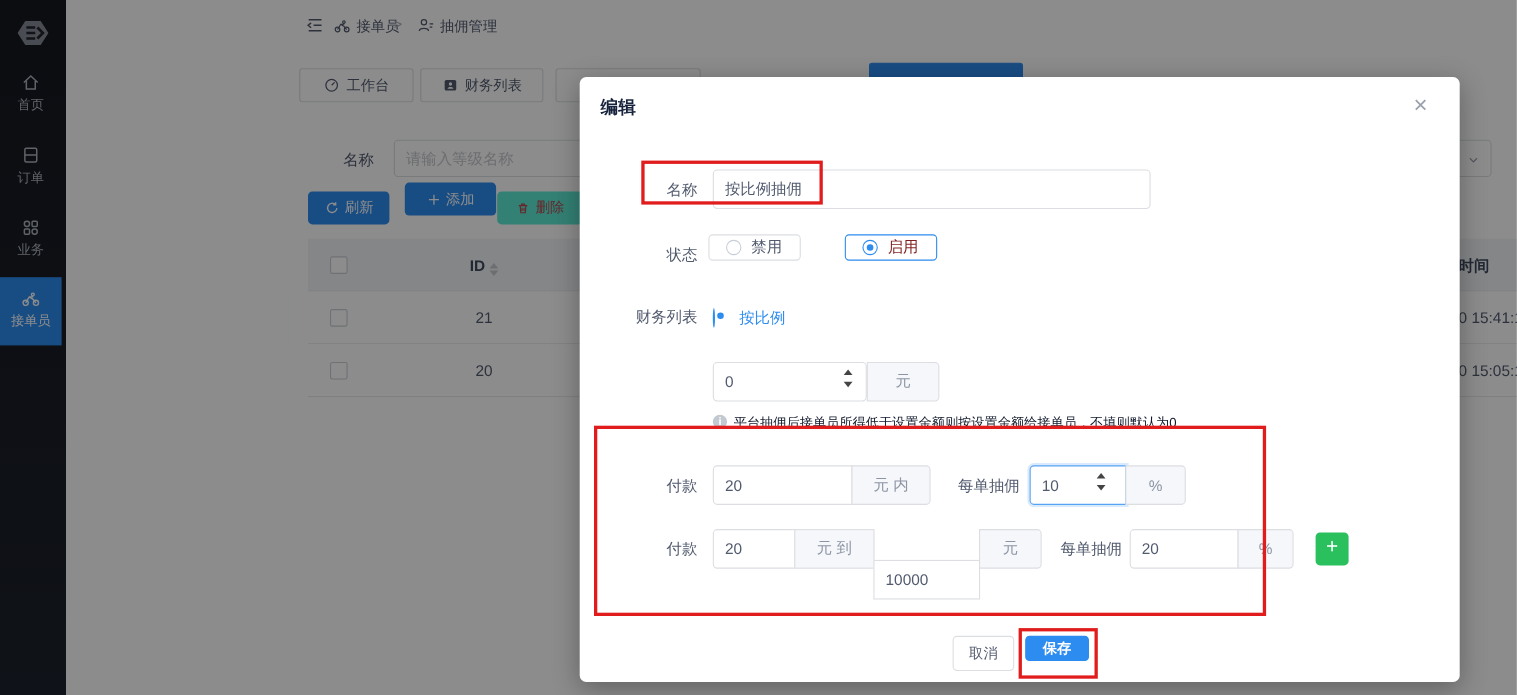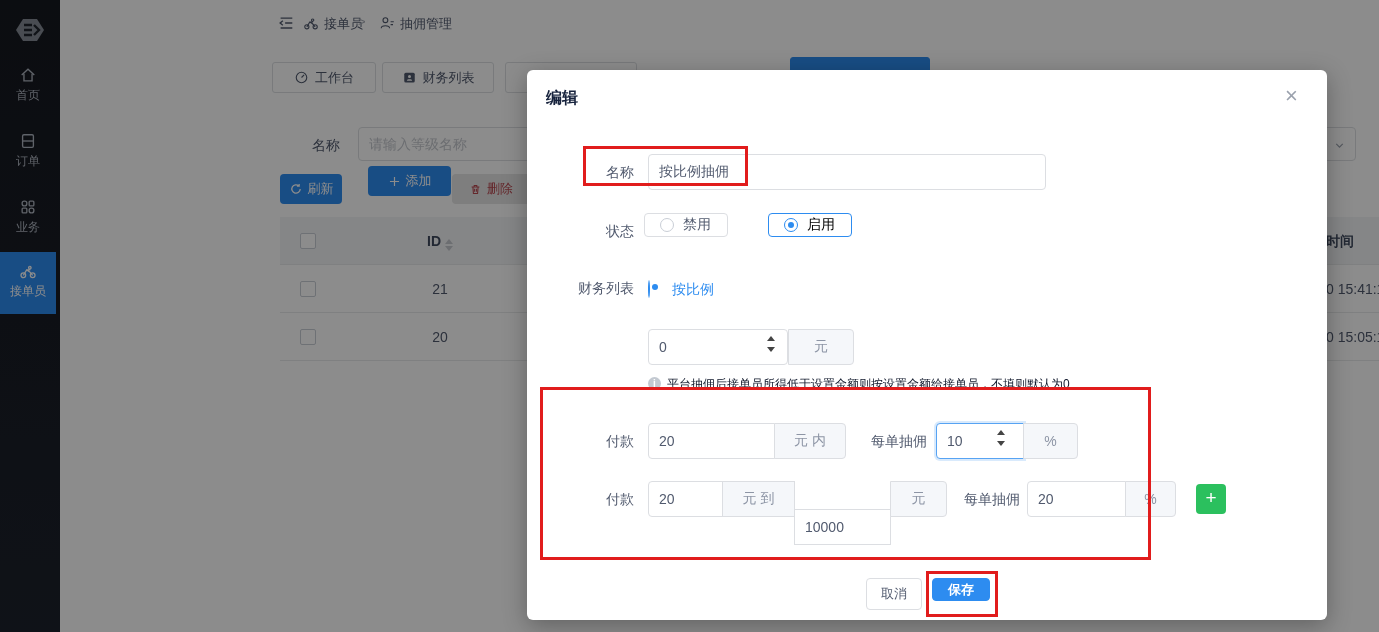--- a/index.html
+++ b/index.html
@@ -27,21 +27,21 @@
   .crumb-txt{font-size:13px;color:#515a6e}
   .tab{box-sizing:border-box;border:1px solid #dcdee2;border-radius:3px;background:#fff;display:flex;
        align-items:center;justify-content:center;gap:6px;font-size:13px;color:#515a6e;cursor:pointer}
   .tab.active{background:#2d8cf0;border-color:#2d8cf0}
   .inp{box-sizing:border-box;border:1px solid #dcdee2;border-radius:4px;background:#fff;height:34px;
        padding:0 10px;font-size:14px;color:#515a6e;font-family:inherit;outline:none}
   .inp::placeholder{color:#c5c8ce}
   .btn{box-sizing:border-box;height:30px;border:none;border-radius:4px;display:flex;align-items:center;
        justify-content:center;gap:5px;font-size:13px;cursor:pointer;font-family:inherit}
   .btn.primary{background:#2d8cf0;color:#fff}
-  .btn.danger-soft{background:#e5e5e5;color:#b8474f}
+  .btn.danger-soft{background:#5eead4;color:#b8474f}
   .thead{background:#f3f4f6;border-bottom:1px solid #e8eaec;box-sizing:border-box}
   .trow{border-bottom:1px solid #e8eaec;box-sizing:border-box;background:#fff}
   .cbx{width:16px;height:16px;border:1px solid #c9ced6;border-radius:2px;background:#fff;box-sizing:border-box;cursor:pointer}
   .cell{font-size:14px;color:#515a6e;text-align:center}
   .th{font-weight:bold;color:#3f4a5e}
   .sort{display:inline-flex;flex-direction:column;gap:2px;margin-left:4px;vertical-align:2px}
   .tri-u{width:0;height:0;border-left:4px solid transparent;border-right:4px solid transparent;border-bottom:5px solid #c5c8ce}
   .tri-d{width:0;height:0;border-left:4px solid transparent;border-right:4px solid transparent;border-top:5px solid #c5c8ce}
   .select{box-sizing:border-box;border:1px solid #dcdee2;border-radius:4px;background:#fff;cursor:pointer}
 
@@ -52,21 +52,21 @@
   .m-title{font-size:16px;font-weight:bold;color:#17233d}
   .m-close{font-size:22px;color:#9aa1ad;cursor:pointer;line-height:20px}
   .lbl{box-sizing:border-box;width:100px;text-align:right;line-height:36px;font-size:14px;color:#515a6e}
   .minp{box-sizing:border-box;border:1px solid #dcdee2;border-radius:4px;height:36px;padding:0 10px;
         font-size:14px;color:#515a6e;background:#fff;font-family:inherit;outline:none}
   .minp.focus{border-color:#57a3f3;box-shadow:0 0 0 2px rgba(45,140,240,.18)}
   .addon{box-sizing:border-box;border:1px solid #dcdee2;border-radius:0 4px 4px 0;background:#f5f7fa;
          color:#8d95a5;display:flex;align-items:center;justify-content:center;font-size:14px;height:36px}
   .opt{box-sizing:border-box;border:1px solid #dcdee2;border-radius:4px;height:24px;display:flex;
        align-items:center;gap:9px;padding:0 15px;background:#fff;cursor:pointer}
-  .opt.on{border-color:#2d8cf0;color:#000000}
+  .opt.on{border-color:#2d8cf0;color:#7f1d1d}
   .radio{width:14px;height:14px;border:1px solid #c9ced6;border-radius:50%;background:#fff;box-sizing:border-box;position:relative}
   .radio.on{border-color:#2d8cf0}
   .radio.on::after{content:"";position:absolute;left:3px;top:3px;width:6px;height:6px;border-radius:50%;background:#2d8cf0}
   .spin{display:flex;flex-direction:column;gap:6px;align-items:center;width:16px;cursor:pointer}
   .spin .tri-u{border-bottom-color:#444}
   .spin .tri-d{border-top-color:#444}
   .hint{font-size:12px;color:#0f172a}
   .i-ico{width:13px;height:13px;border-radius:50%;background:#c3c9d1;color:#fff;font-size:10px;line-height:13px;
          text-align:center;font-weight:bold}
   .plusbtn{box-sizing:border-box;width:30px;height:30px;border-radius:4px;background:#2bc05e;color:#fff;
@@ -226,21 +226,21 @@
 <div class="abs" style="left:312px;top:137px">名称</div>
 <input class="abs inp" style="left: 358px; top: 127px; width: 202px;" placeholder="请输入等级名称">
 <div class="abs select" style="left:1180px;top:127px;width:176px;height:34px">
   <span style="position:absolute;right:9px;top:11px">
     <svg width="13" height="13" viewBox="0 0 20 20" stroke="#9aa1ad" fill="none" stroke-width="1.8">
         <path d="M5 7.5 L10 12.5 L15 7.5"></path>
       </svg>
     </span>
 </div>
 
-<button class="abs btn primary" style="left:280px;top:174px;width:62px">
+<button class="abs btn primary" style="left:280px;top:174px;width:74px">
   <span>
     <svg width="14" height="14" viewBox="0 0 20 20" stroke="#fff" fill="none" stroke-width="1.8">
       <path d="M16 10 a6 6 0 1 1-1.8-4.3 M14.5 2.8 v3.2 h-3.2"></path>
       </svg>
     </span>
   <span>刷新</span>
 </button>
 <button class="abs btn primary" style="left:368px;top:166px;width:83px">
   <span>
     <svg width="13" height="13" viewBox="0 0 20 20" stroke="#fff" fill="none" stroke-width="1.8">

